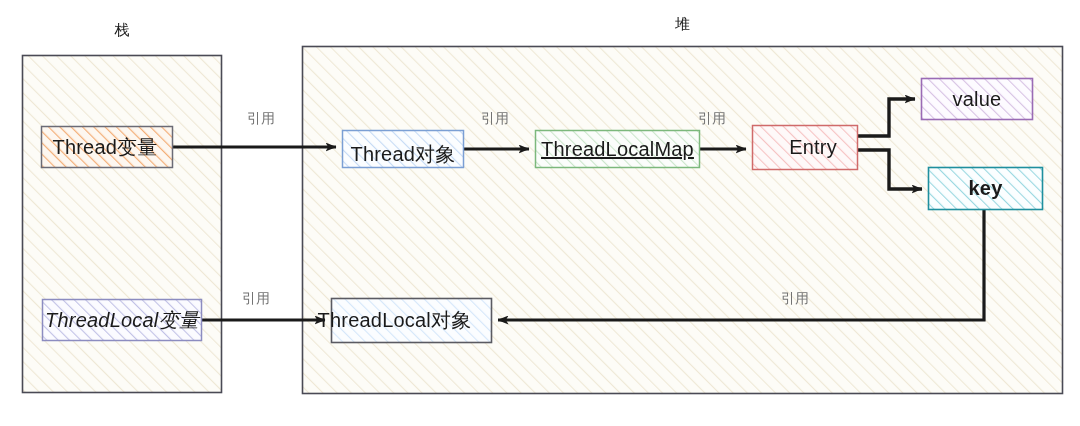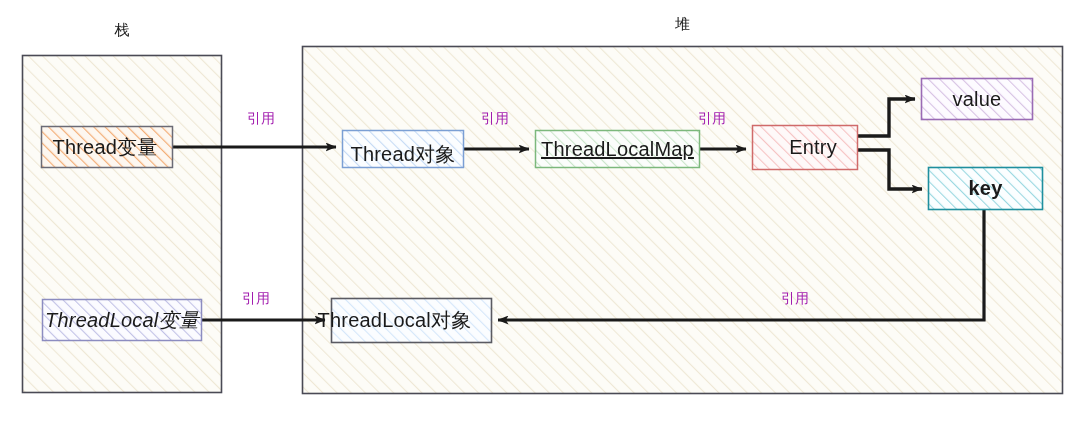--- a/index.html
+++ b/index.html
@@ -36,21 +36,21 @@
     justify-content: center;
     font-size: 20px;
     color: #1a1a1a;
     white-space: nowrap;
     letter-spacing: 0.2px;
   }
   .node span { position: relative; z-index: 2; }
   .edge-label {
     position: absolute;
     font-size: 14px;
-    color: #a21caf;
+    color: #737373;
     white-space: nowrap;
     text-align: center;
     background: transparent;
     line-height: 1;
   }
 </style>
 </head>
 <body>
 
 <svg id="canvas" viewBox="0 0 1080 426" xmlns="http://www.w3.org/2000/svg">

